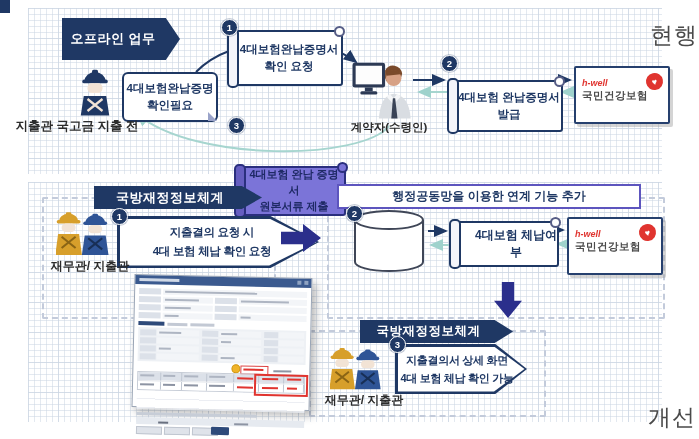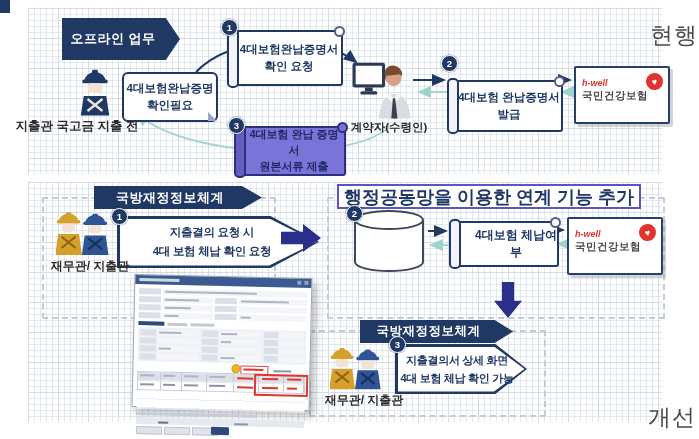--- a/index.html
+++ b/index.html
@@ -25,21 +25,21 @@
   .dashed{position:absolute;border:2px dashed #c3cbdb;z-index:1;border-radius:2px;}
 
   
   .scroll{position:absolute;z-index:4;background:#fff;border:2px solid #1f3864;border-radius:3px;
     display:flex;align-items:center;justify-content:center;text-align:center;
     color:#1f3864;font-weight:bold;font-size:11.5px;line-height:1.45;}
   .scroll .roll{position:absolute;left:-4px;top:-4px;bottom:-4px;width:8px;background:#f3f4fa;
     border:2px solid #1f3864;border-radius:5px;}
   .scroll .knob{position:absolute;right:-4px;top:-6px;width:7px;height:7px;background:#fff;
     border:2px solid #565d86;border-radius:50%;}
-  .scroll.purple{background:#7b74d8;border-color:#2a2f7e;color:#1f2a66;}
+  .scroll.purple{background:#7b74d8;border-color:#2a2f7e;color:#1f2a66;margin-top:40px;}
   .scroll.purple .roll{background:#655ec0;border-color:#2a2f7e;}
   .scroll.purple .knob{background:#7b74d8;border-color:#2a2f7e;}
 
   
   .note{position:absolute;z-index:4;background:#fff;border:2px solid #1f3864;border-radius:6px;
     display:flex;align-items:center;justify-content:center;text-align:center;
     color:#1f3864;font-weight:bold;font-size:11.5px;line-height:1.5;}
   .note .fold{position:absolute;right:-1px;bottom:-1px;width:0;height:0;
     border-left:9px solid #9aa3c9;border-top:9px solid transparent;}
 
@@ -70,21 +70,21 @@
   .hwell .brand{color:#e0342f;font-style:italic;font-weight:bold;font-size:9px;line-height:1.1;}
   .hwell .name{color:#4a4a4a;font-size:10.5px;font-weight:bold;letter-spacing:.5px;line-height:1.2;}
   .hwell .heart{position:absolute;right:5px;top:5px;width:17px;height:17px;border-radius:50%;
     background:#e0342f;color:#fff;display:flex;align-items:center;justify-content:center;
     font-size:9px;transform:rotate(-12deg);}
 
   .caption{position:absolute;z-index:5;color:#2b2b2b;font-weight:bold;font-size:11.5px;text-align:center;}
   .stage-label{position:absolute;z-index:5;color:#4a4a4a;font-size:23px;letter-spacing:1px;}
 
   .linktitle{position:absolute;z-index:4;background:#fff;border:2px solid #5d55be;
-    display:flex;align-items:center;justify-content:center;color:#1f3864;font-weight:bold;font-size:18px;}
+    display:flex;align-items:center;justify-content:center;color:#1f3864;font-weight:bold;font-size:12px;}
 
   .cylwrap{position:absolute;z-index:4;}
   .cyl-text{position:absolute;left:0;right:0;top:18px;text-align:center;color:#1f3864;z-index:2;}
   .cyl-text .nm{font-weight:bold;font-size:12px;}
   .cyl-text .sub{font-size:10.5px;margin-top:2px;}
 
   .icon-abs{position:absolute;z-index:4;}
 
   
   .window{position:absolute;left:133px;top:276px;width:176px;height:131px;z-index:5;

